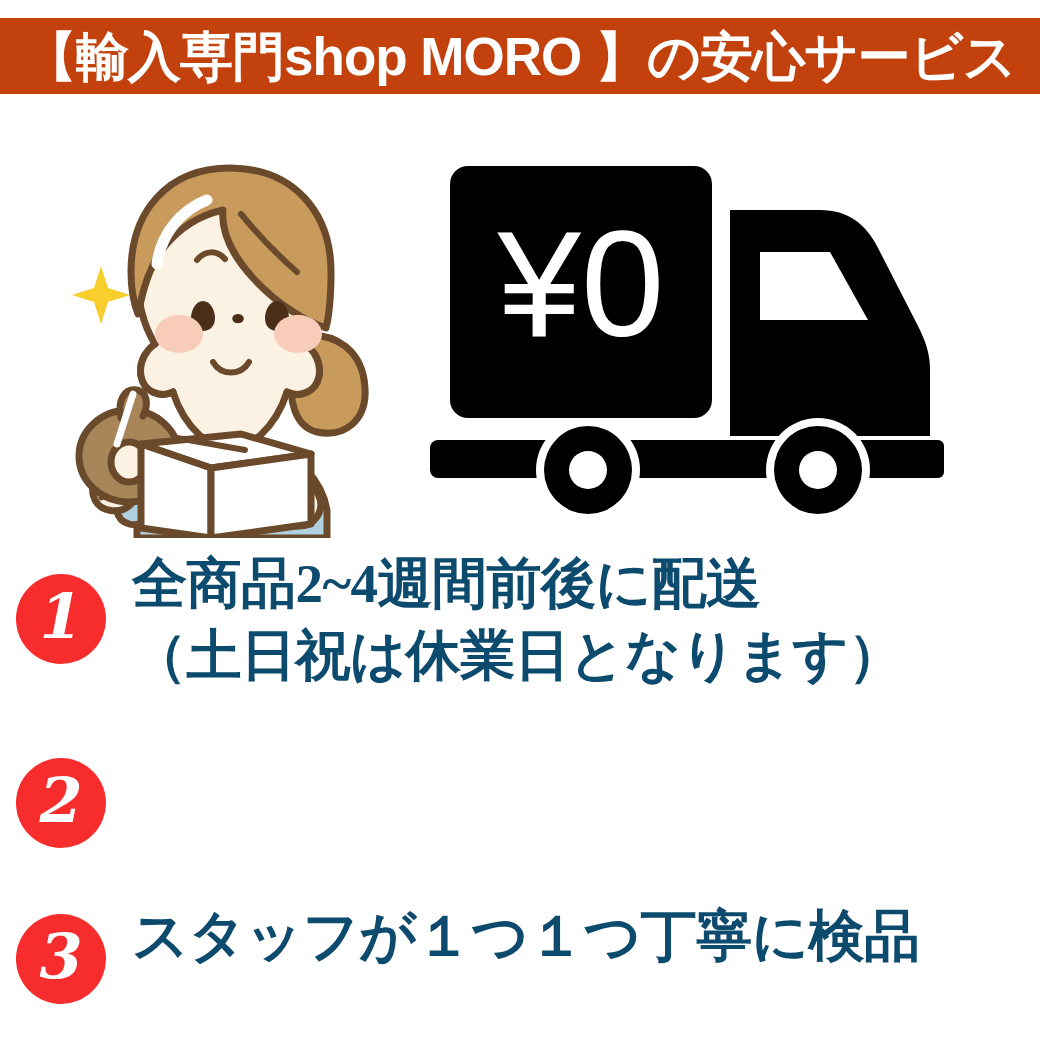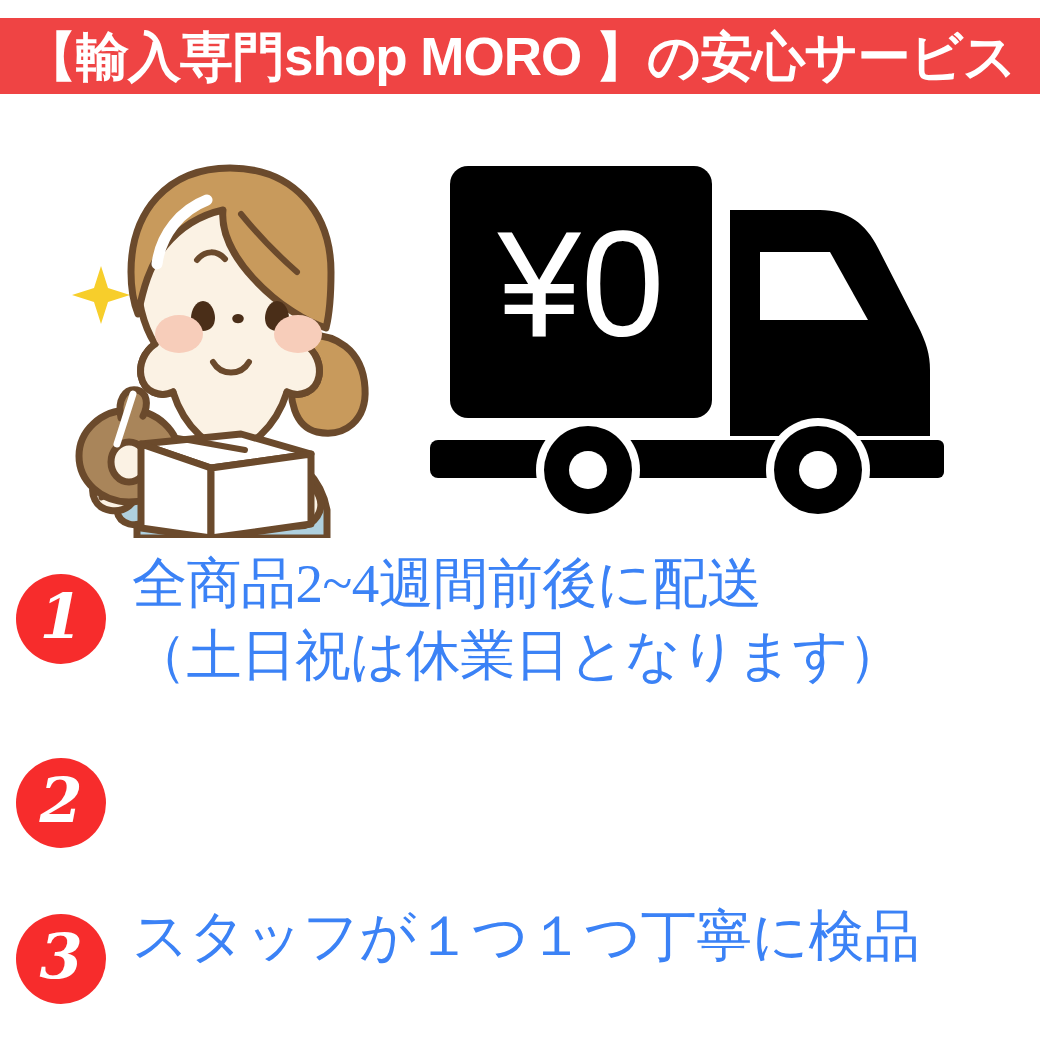--- a/index.html
+++ b/index.html
@@ -15,21 +15,21 @@
     font-family: "Liberation Serif", "DejaVu Serif", serif;
   }
 
   
   .header-bar {
     position: absolute;
     left: 0;
     top: 18px;
     width: 1040px;
     height: 76px;
-    background: #ef4444;
+    background: #c2410c;
     display: flex;
     align-items: center;
     justify-content: center;
   }
   .header-title {
     font-family: "Liberation Sans", "DejaVu Sans", sans-serif;
     font-weight: bold;
     font-size: 53px;
     line-height: 1;
     color: #ffffff;
@@ -101,23 +101,23 @@
     font-size: 62px;
     font-style: italic;
     font-weight: bold;
     line-height: 1;
     transform: translateY(-2px);
   }
 
   .feature-text {
     flex: 1 1 auto;
     margin-left: 26px;
-    color: #3b82f6;
+    color: #0c4a6e;
     font-family: "Liberation Serif", "DejaVu Serif", serif;
-    font-weight: normal;
+    font-weight: bold;
     font-size: 56px;
     line-height: 1.30;
     letter-spacing: -0.5px;
     white-space: pre-line;
   }
   .feature-row.r1 .feature-text { font-size: 55px; }
   .feature-row.r2 .feature-text { font-size: 54px; }
   .feature-row.r3 .feature-text { font-size: 56px; margin-top: 4px; }
 </style>
 </head>

